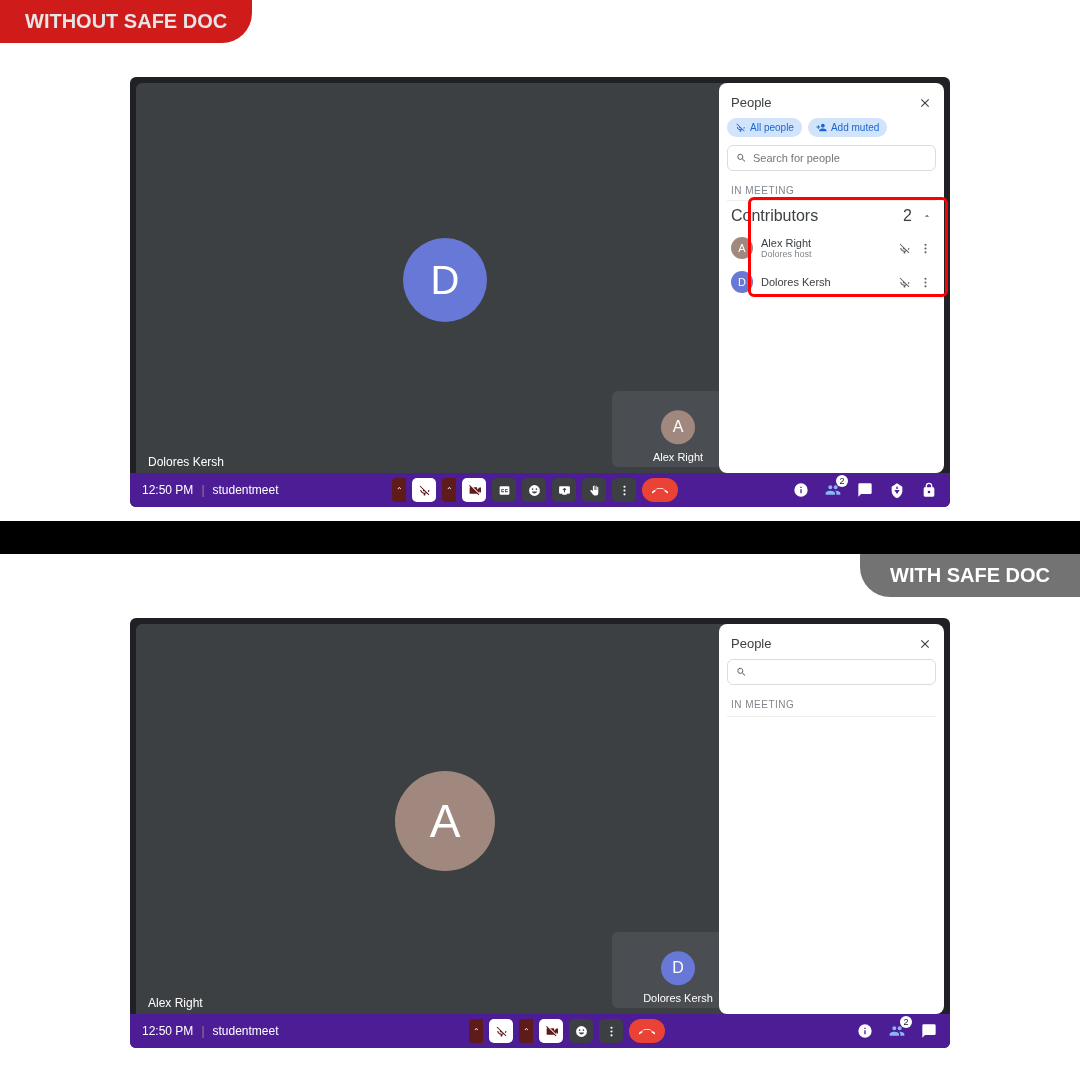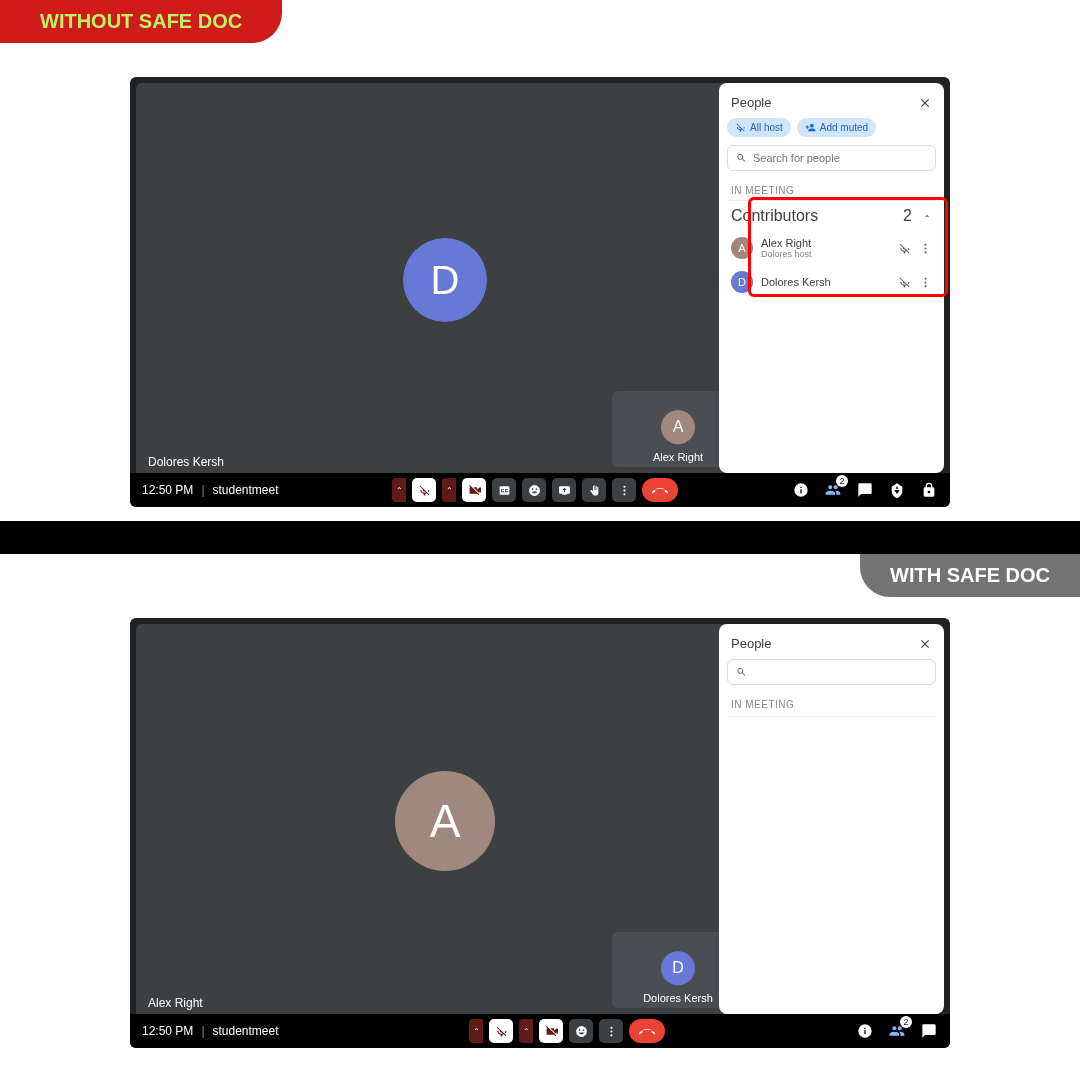--- a/index.html
+++ b/index.html
@@ -1,17 +1,17 @@
 <!DOCTYPE html>
 <html><head>
 <meta charset="utf-8">
 <style>
   * { box-sizing: border-box; margin: 0; padding: 0; font-family: Arial, sans-serif; }
   body { width: 1080px; height: 1080px; background: #fff; position: relative; }
-  .badge-top-left { position: absolute; top: 0; left: 0; background: #d01b1b; color: #bef264; font-weight: bold; font-size: 20px; padding: 10px 40px; border-bottom-right-radius: 30px; z-index: 10; }
+  .badge-top-left { position: absolute; top: 0; left: 0; background: #d01b1b; color: #e5e5e5; font-weight: bold; font-size: 20px; padding: 10px 25px; border-bottom-right-radius: 30px; z-index: 10; }
   .badge-bottom-right { position: absolute; top: 554px; right: 0; background: #737373; color: #fff; font-weight: bold; font-size: 20px; padding: 10px 30px; border-bottom-left-radius: 30px; z-index: 10; }
   .black-band { position: absolute; top: 521px; left: 0; width: 1080px; height: 33px; background: #000; }
 
   .meet-container { position: absolute; left: 130px; width: 820px; height: 430px; background: #202124; border-radius: 6px; overflow: hidden; }
   .meet1 { top: 77px; }
   .meet2 { top: 618px; }
 
   .video-area { position: absolute; top: 0; left: 0; width: 618px; height: 394px; background: #3c4043; border-radius: 6px; margin: 6px; }
   .meet2 .video-area { width: 618px; }
   .avatar-circle { position: absolute; top: 50%; left: 50%; transform: translate(-50%,-50%); border-radius: 50%; display: flex; align-items: center; justify-content: center; color: #fff; font-weight: 400; }
@@ -20,21 +20,21 @@
   .main-name-label { position: absolute; bottom: 8px; left: 12px; color: #fff; font-size: 12px; }
   .top-muted-icon { position: absolute; top: 10px; right: 12px; color: #fff; font-size: 14px; }
 
   .self-tile { position: absolute; bottom: 10px; right: 10px; width: 132px; height: 76px; background: #4a4d51; border-radius: 6px; overflow: hidden; }
   .self-avatar { position: absolute; top: 50%; left: 50%; transform: translate(-50%,-55%); width: 34px; height: 34px; border-radius: 50%; display: flex; align-items: center; justify-content: center; color: #fff; font-size: 16px; }
   .self-avatar-A { background: #a1887f; }
   .self-avatar-D { background: #6878d6; }
   .self-name { position: absolute; bottom: 4px; left: 0; width: 100%; text-align: center; color: #fff; font-size: 11px; }
   .self-mute { position: absolute; top: 6px; right: 6px; color: #fff; font-size: 12px; }
 
-  .bottom-bar { position: absolute; bottom: 0; left: 0; width: 100%; height: 34px; background: #000000; display: flex; align-items: center; justify-content: space-between; padding: 0 12px; }
+  .bottom-bar { position: absolute; bottom: 0; left: 0; width: 100%; height: 34px; background: #4c1d95; display: flex; align-items: center; justify-content: space-between; padding: 0 12px; }
   .bb-left { display: flex; align-items: center; gap: 8px; color: #fff; font-size: 12px; }
   .bb-sep { color: #888; }
   .bb-center { display: flex; align-items: center; gap: 6px; }
   .bb-center .ctrl { width: 24px; height: 24px; border-radius: 5px; display: flex; align-items: center; justify-content: center; font-size: 12px; color: #fff; background: #3c4043; }
   .bb-center .ctrl.whitebg { background: #fff; color: #5f1a1a; }
   .bb-center .ctrl.endcall { background: #ea4335; width: 36px; border-radius: 14px; }
   .bb-center .chev { width: 14px; height: 24px; background: #5f1a1a; border-radius: 4px 0 0 4px; display: flex; align-items: center; justify-content: center; color: #fff; font-size: 8px; }
   .bb-right { display: flex; align-items: center; gap: 14px; color: #fff; font-size: 14px; }
   .bb-right .ric { position: relative; width: 18px; height: 18px; display: flex; align-items: center; justify-content: center; }
   .badge-count { position: absolute; top: -6px; right: -6px; background: #fff; color: #202124; font-size: 9px; width: 12px; height: 12px; border-radius: 50%; display: flex; align-items: center; justify-content: center; }
@@ -99,21 +99,21 @@
         <svg width="14" height="14" viewBox="0 0 24 24" fill="currentColor">
             <path d="M19 6.4 17.6 5 12 10.6 6.4 5 5 6.4 10.6 12 5 17.6 6.4 19 12 13.4 17.6 19 19 17.6 13.4 12z"></path>
           </svg>
       </span>
     </div>
     <div class="pp-chips">
       <div class="chip">
         <svg width="11" height="11" viewBox="0 0 24 24" fill="currentColor">
             <path d="M19 11c0 1-.2 1.9-.6 2.8l1.5 1.5c.7-1.3 1.1-2.7 1.1-4.3h-2zM4.3 3 3 4.3l6 6V11c0 1.7 1.3 3 3 3l.6-.1 1.7 1.7c-.7.3-1.5.4-2.3.4-3 0-5.5-2.2-5.9-5H4c.4 3.5 3.1 6.3 6.5 6.9V21h3v-3.1c.9-.2 1.7-.5 2.5-.9l3.7 3.7 1.3-1.3L4.3 3z"></path>
           </svg>
-        <span>All host</span>
+        <span>All people</span>
       </div>
       <div class="chip">
         <svg width="11" height="11" viewBox="0 0 24 24" fill="currentColor">
             <path d="M15 12c2.2 0 4-1.8 4-4s-1.8-4-4-4-4 1.8-4 4 1.8 4 4 4zm-9-2V7H4v3H1v2h3v3h2v-3h3v-2H6zm9 4c-2.7 0-8 1.3-8 4v2h16v-2c0-2.7-5.3-4-8-4z"></path>
           </svg>
         <span>Add muted</span>
       </div>
     </div>
     <div class="pp-search">
       <svg width="12" height="12" viewBox="0 0 24 24" fill="#5f6368">

